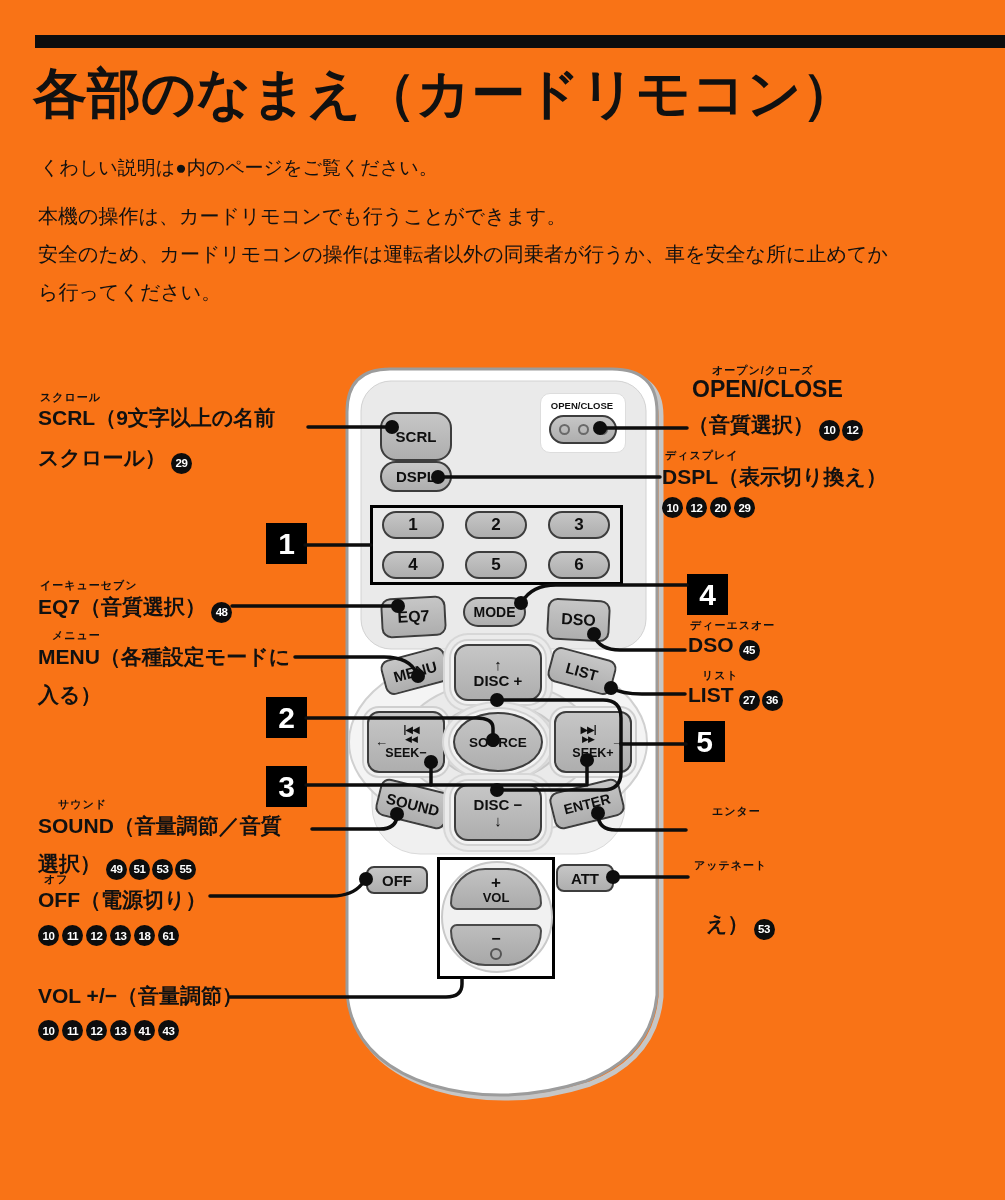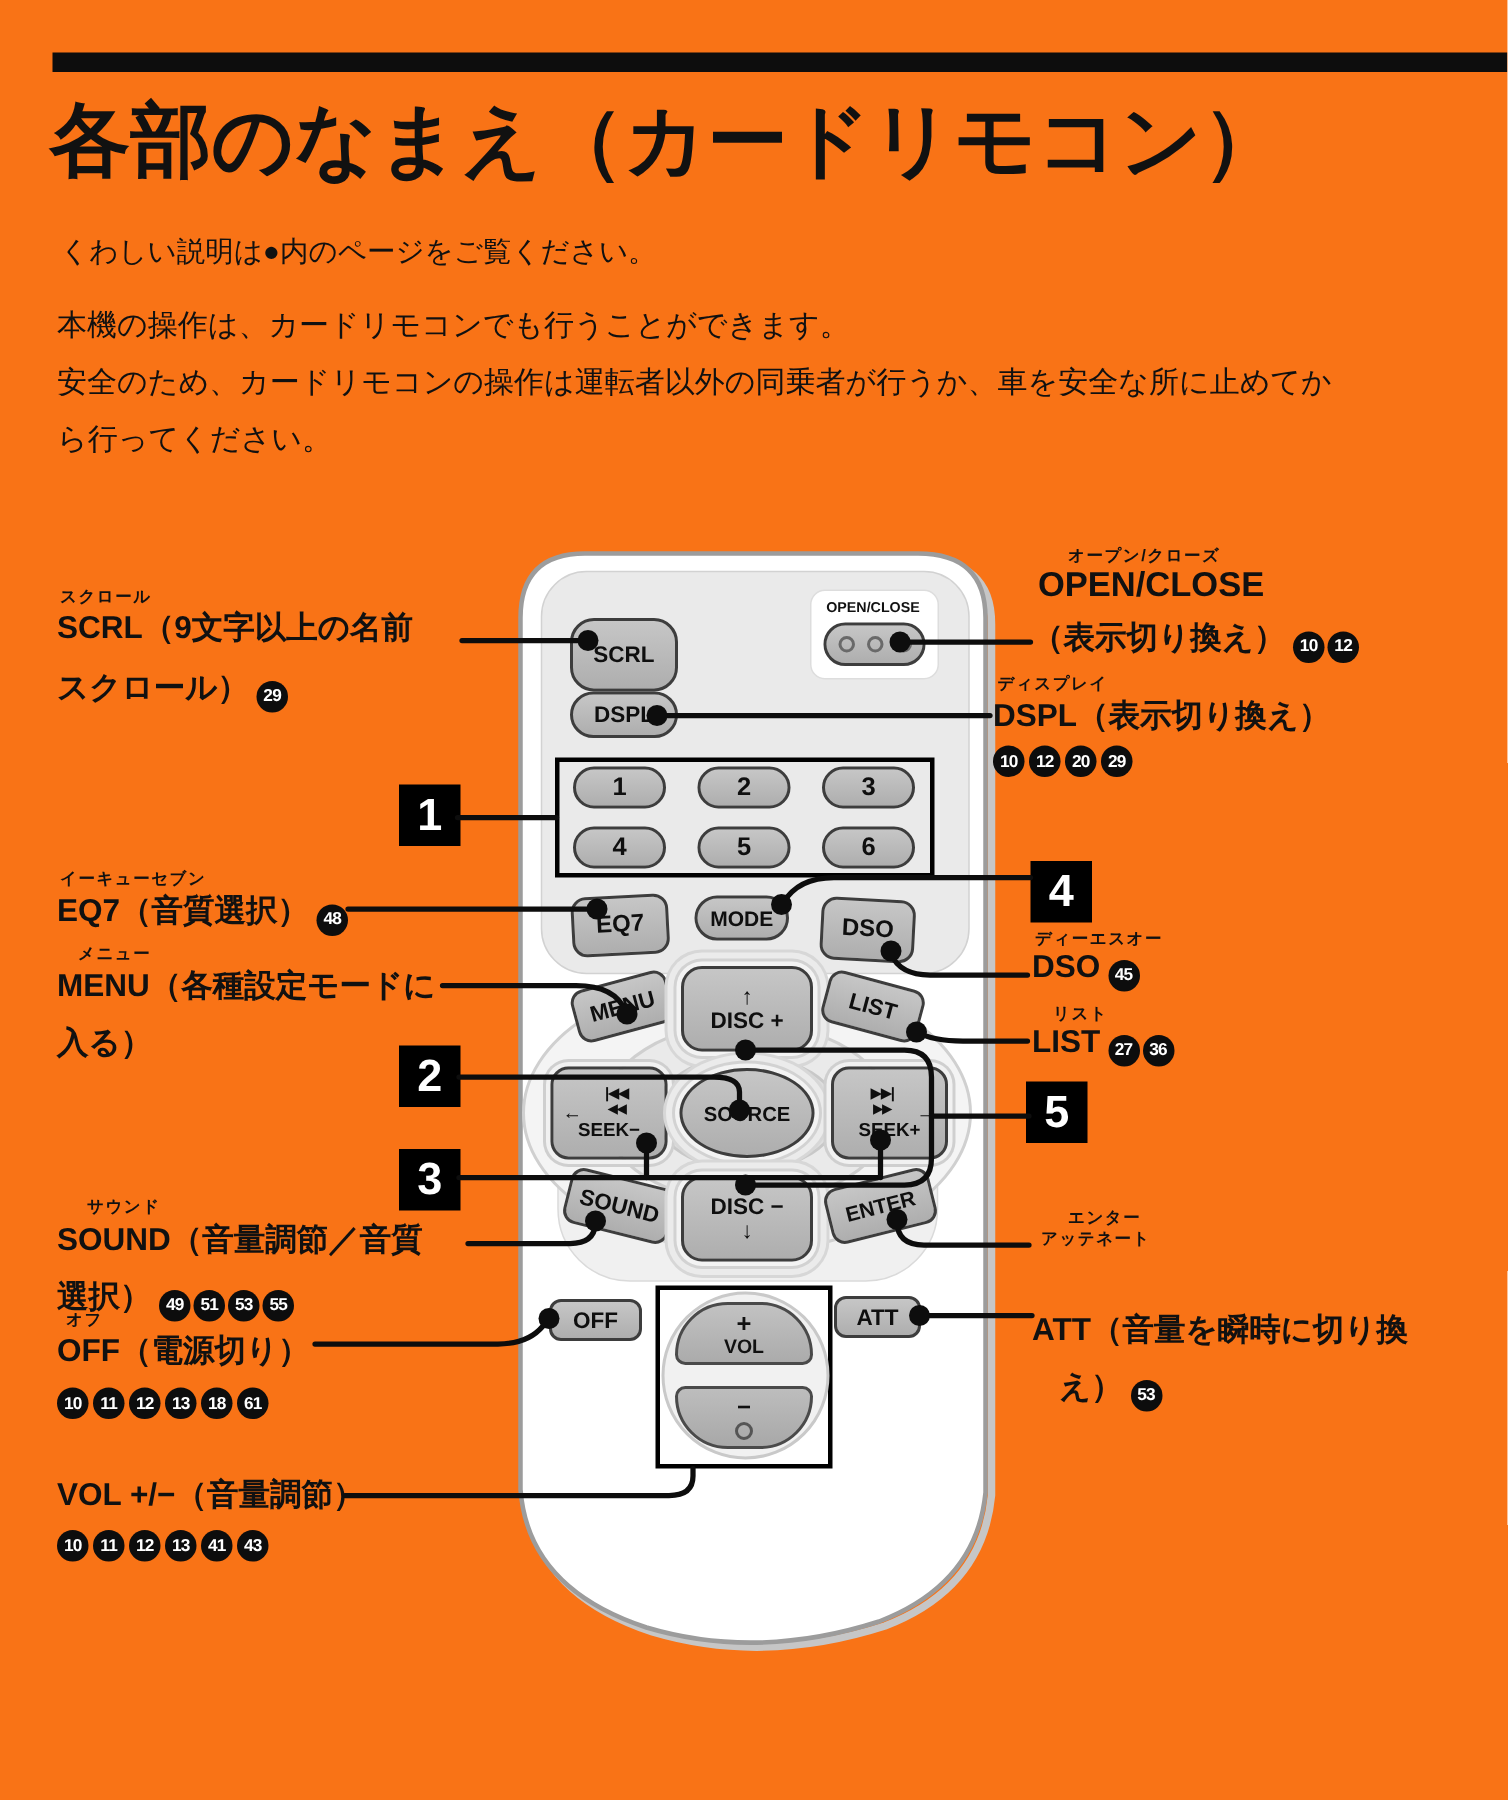--- a/index.html
+++ b/index.html
@@ -239,21 +239,21 @@
         <span class="chip">10</span>
         <span class="chip">11</span>
         <span class="chip">12</span>
         <span class="chip">13</span>
         <span class="chip">41</span>
         <span class="chip">43</span>
       </div>
 
     <div class="ruby" style="left:712px;top:363px;">オープン/クローズ</div>
     <div class="lbl big" style="left:692px;top:376px;">OPEN/CLOSE</div>
-    <div class="lbl" style="left:688px;top:411px;"><span>（表示切り換え）</span><span class="chips">
+    <div class="lbl" style="left:688px;top:411px;"><span>（音質選択）</span><span class="chips">
           <span class="chip">10</span>
           <span class="chip">12</span>
         </span></div>
 
     <div class="ruby" style="left:665px;top:448px;">ディスプレイ</div>
     <div class="lbl" style="left:662px;top:463px;">DSPL（表示切り換え）</div>
     <div class="chiprow" style="left:662px;top:497px;">
         <span class="chip">10</span>
         <span class="chip">12</span>
         <span class="chip">20</span>
@@ -266,22 +266,21 @@
         </span></div>
 
     <div class="ruby" style="left:702px;top:668px;">リスト</div>
     <div class="lbl" style="left:688px;top:683px;"><span>LIST</span><span class="chips">
           <span class="chip">27</span>
           <span class="chip">36</span>
         </span></div>
 
     <div class="ruby" style="left:712px;top:804px;">エンター</div>
 
-    <div class="ruby" style="left:694px;top:818px;">アッテネート</div>
-    <div class="lbl" style="left:688px;top:872px;">ATT（音量を瞬時に切り換</div>
+    <div class="ruby" style="left:694px;top:858px;">アッテネート</div>
     <div class="lbl" style="left:706px;top:910px;"><span>え）</span><span class="chips">
           <span class="chip">53</span>
         </span></div>
 
     <svg class="wireSvg" viewBox="0 0 1005 1200">
       <g fill="none" stroke="#0d0d0d" stroke-width="3.5" stroke-linecap="round">
         <path d="M308,427 H392"></path>
         <path d="M600,428 H687"></path>
         <path d="M438,477 H660"></path>
         <path d="M305,545 H371"></path>

